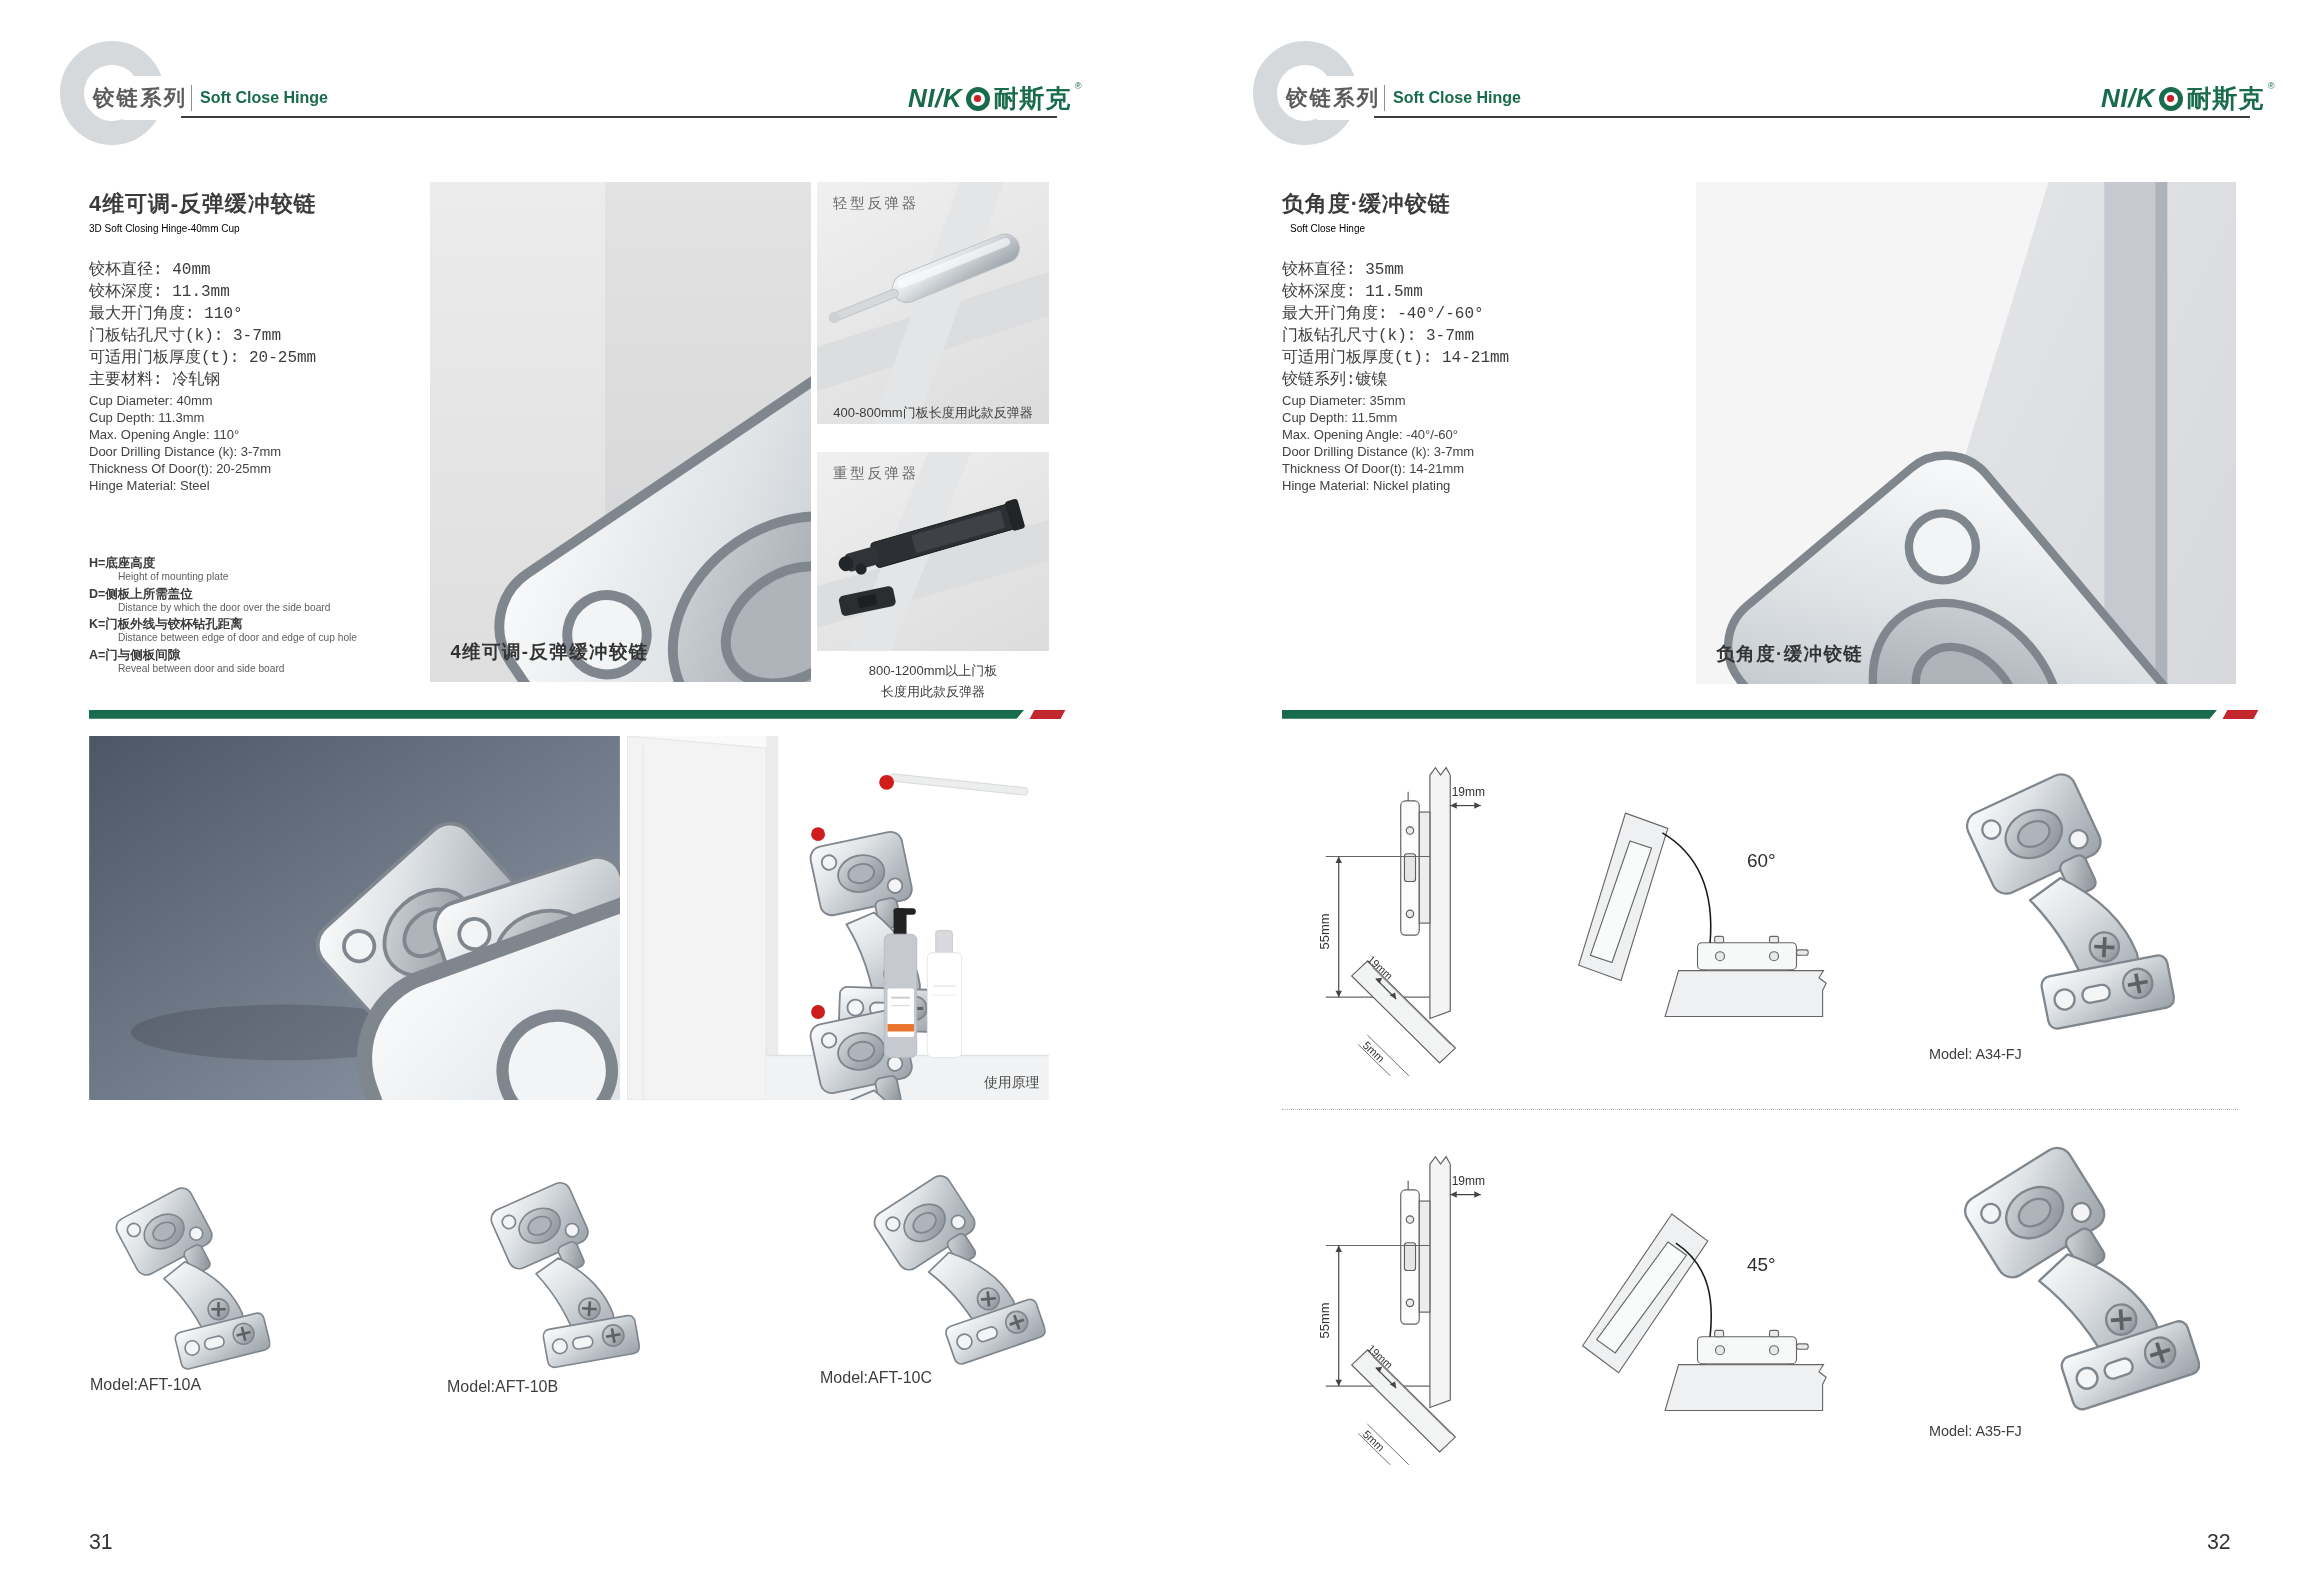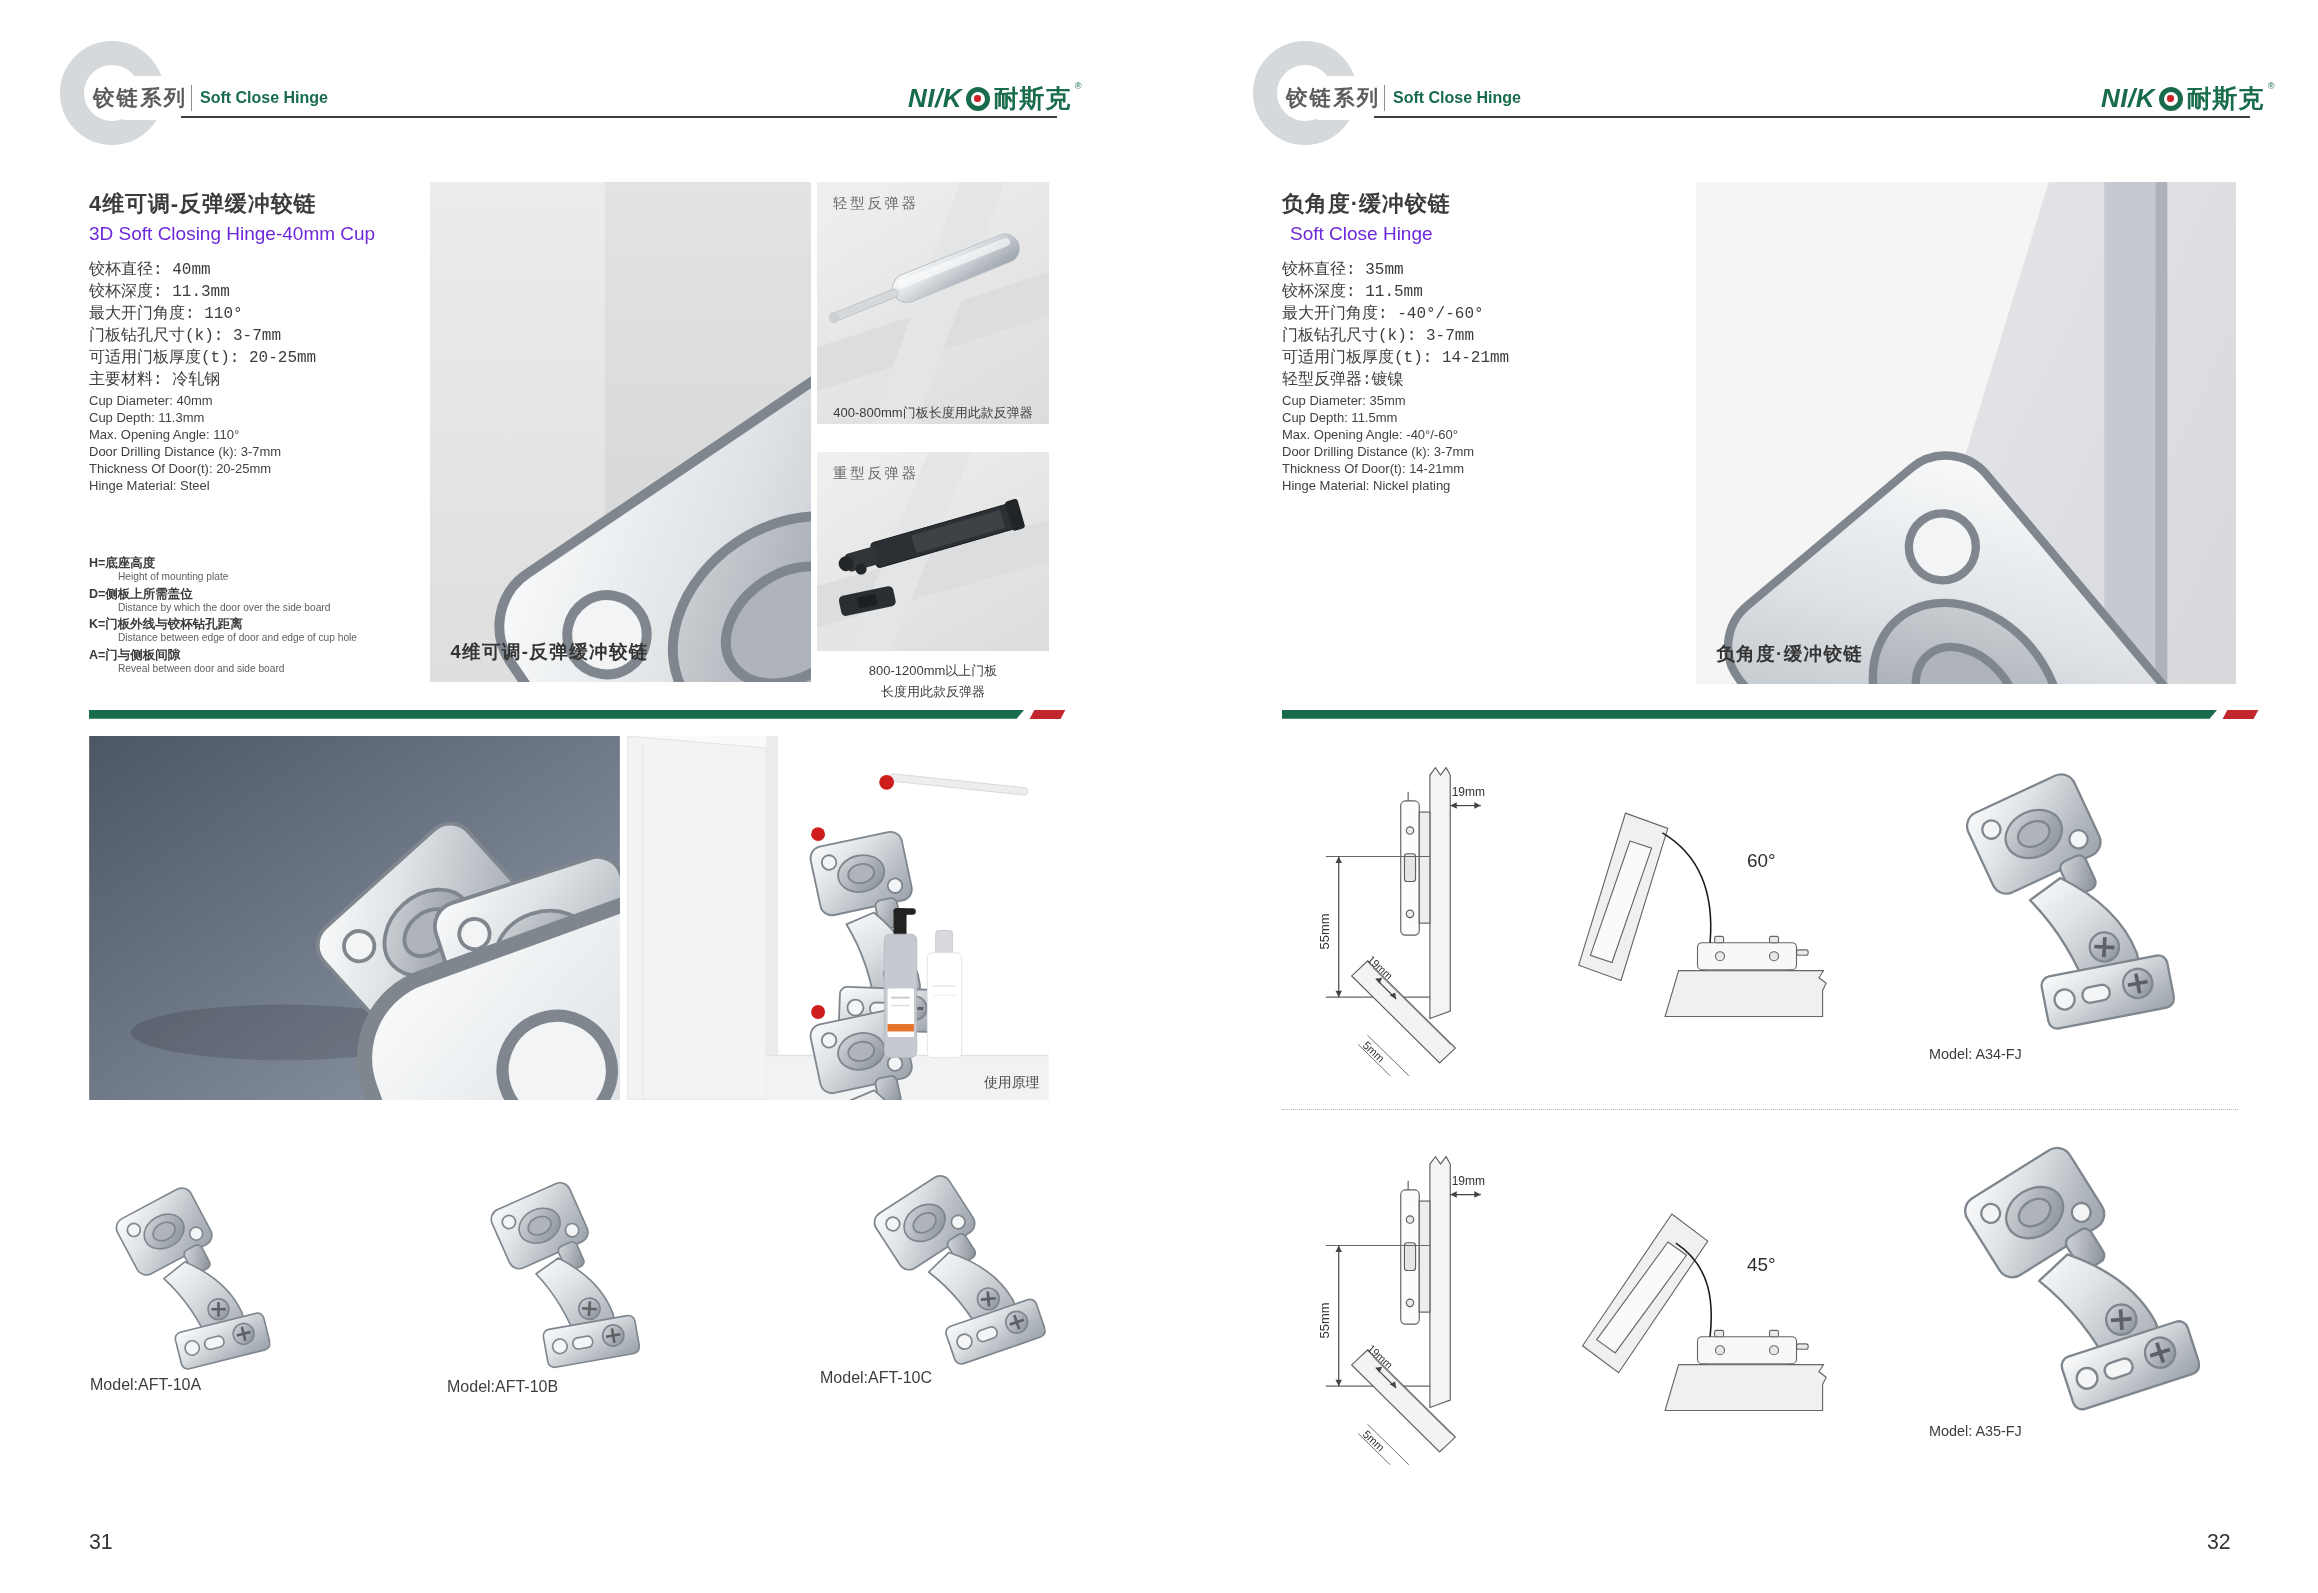--- a/index.html
+++ b/index.html
@@ -30,21 +30,21 @@
   .logo .lt{font-size:26px;font-weight:800;color:var(--green);letter-spacing:0.5px;font-style:italic;}
   .oc{width:14px;height:14px;border:5.1px solid var(--green);border-radius:50%;display:inline-flex;align-items:center;justify-content:center;}
   .oc i{width:6.5px;height:6.5px;background:#cf1d24;border-radius:50%;}
   .logo .lcn{font-size:25px;font-weight:800;color:var(--green);letter-spacing:0.9px;}
   .logo .reg{font-size:9.3px;color:var(--green);align-self:flex-start;margin-top:-0.9px;}
   .hrule{height:1.9px;background:#3e3e3e;}
   #lineL{left:181px;top:116px;width:876px;} #lineR{left:1374px;top:116px;width:876px;}
 
   
   .titleCn{font-size:22px;font-weight:700;color:#3b3b3b;letter-spacing:0.9px;white-space:nowrap;}
-  .titleEn{font-size:19px;color:#6d28d9;white-space:nowrap;}
+  .titleEn{font-size:10px;color:#000000;white-space:nowrap;}
   #lpTitle{left:89px;top:189px;} #lpSub{left:89px;top:223px;}
   #rpTitle{left:1282px;top:189px;} #rpSub{left:1290px;top:223px;}
   .specsCn div{font-size:16px;line-height:22px;color:#3d3d3d;white-space:nowrap;font-family:Liberation Mono, monospace;}
   .specsEn div{font-size:13px;line-height:17px;color:#424242;white-space:nowrap;}
   #lpSpecsCn{left:89px;top:259px;} #lpSpecsEn{left:89px;top:392px;}
   #rpSpecsCn{left:1282px;top:259px;} #rpSpecsEn{left:1282px;top:392px;}
   .legCn{font-size:12.5px;font-weight:700;color:#3a3a3a;line-height:15px;white-space:nowrap;}
   .legEn{font-size:10.2px;color:#5e5e5e;line-height:12px;margin-bottom:3.7px;white-space:nowrap;padding-left:29px;}
   #lpLegend{left:89px;top:556px;}
 
@@ -362,21 +362,21 @@
 <div class="abs hrule" id="lineR"></div>
 
 <div class="abs titleCn" id="rpTitle">负角度·缓冲铰链</div>
 <div class="abs titleEn" id="rpSub">Soft Close Hinge</div>
 <div class="abs specsCn" id="rpSpecsCn">
   <div>铰杯直径: 35mm</div>
   <div>铰杯深度: 11.5mm</div>
   <div>最大开门角度: -40°/-60°</div>
   <div>门板钻孔尺寸(k): 3-7mm</div>
   <div>可适用门板厚度(t): 14-21mm</div>
-  <div>轻型反弹器:镀镍</div>
+  <div>铰链系列:镀镍</div>
 </div>
 <div class="abs specsEn" id="rpSpecsEn">
   <div>Cup Diameter: 35mm</div>
   <div>Cup Depth: 11.5mm</div>
   <div>Max. Opening Angle: -40°/-60°</div>
   <div>Door Drilling Distance (k): 3-7mm</div>
   <div>Thickness Of Door(t): 14-21mm</div>
   <div>Hinge Material: Nickel plating</div>
 </div>
 

